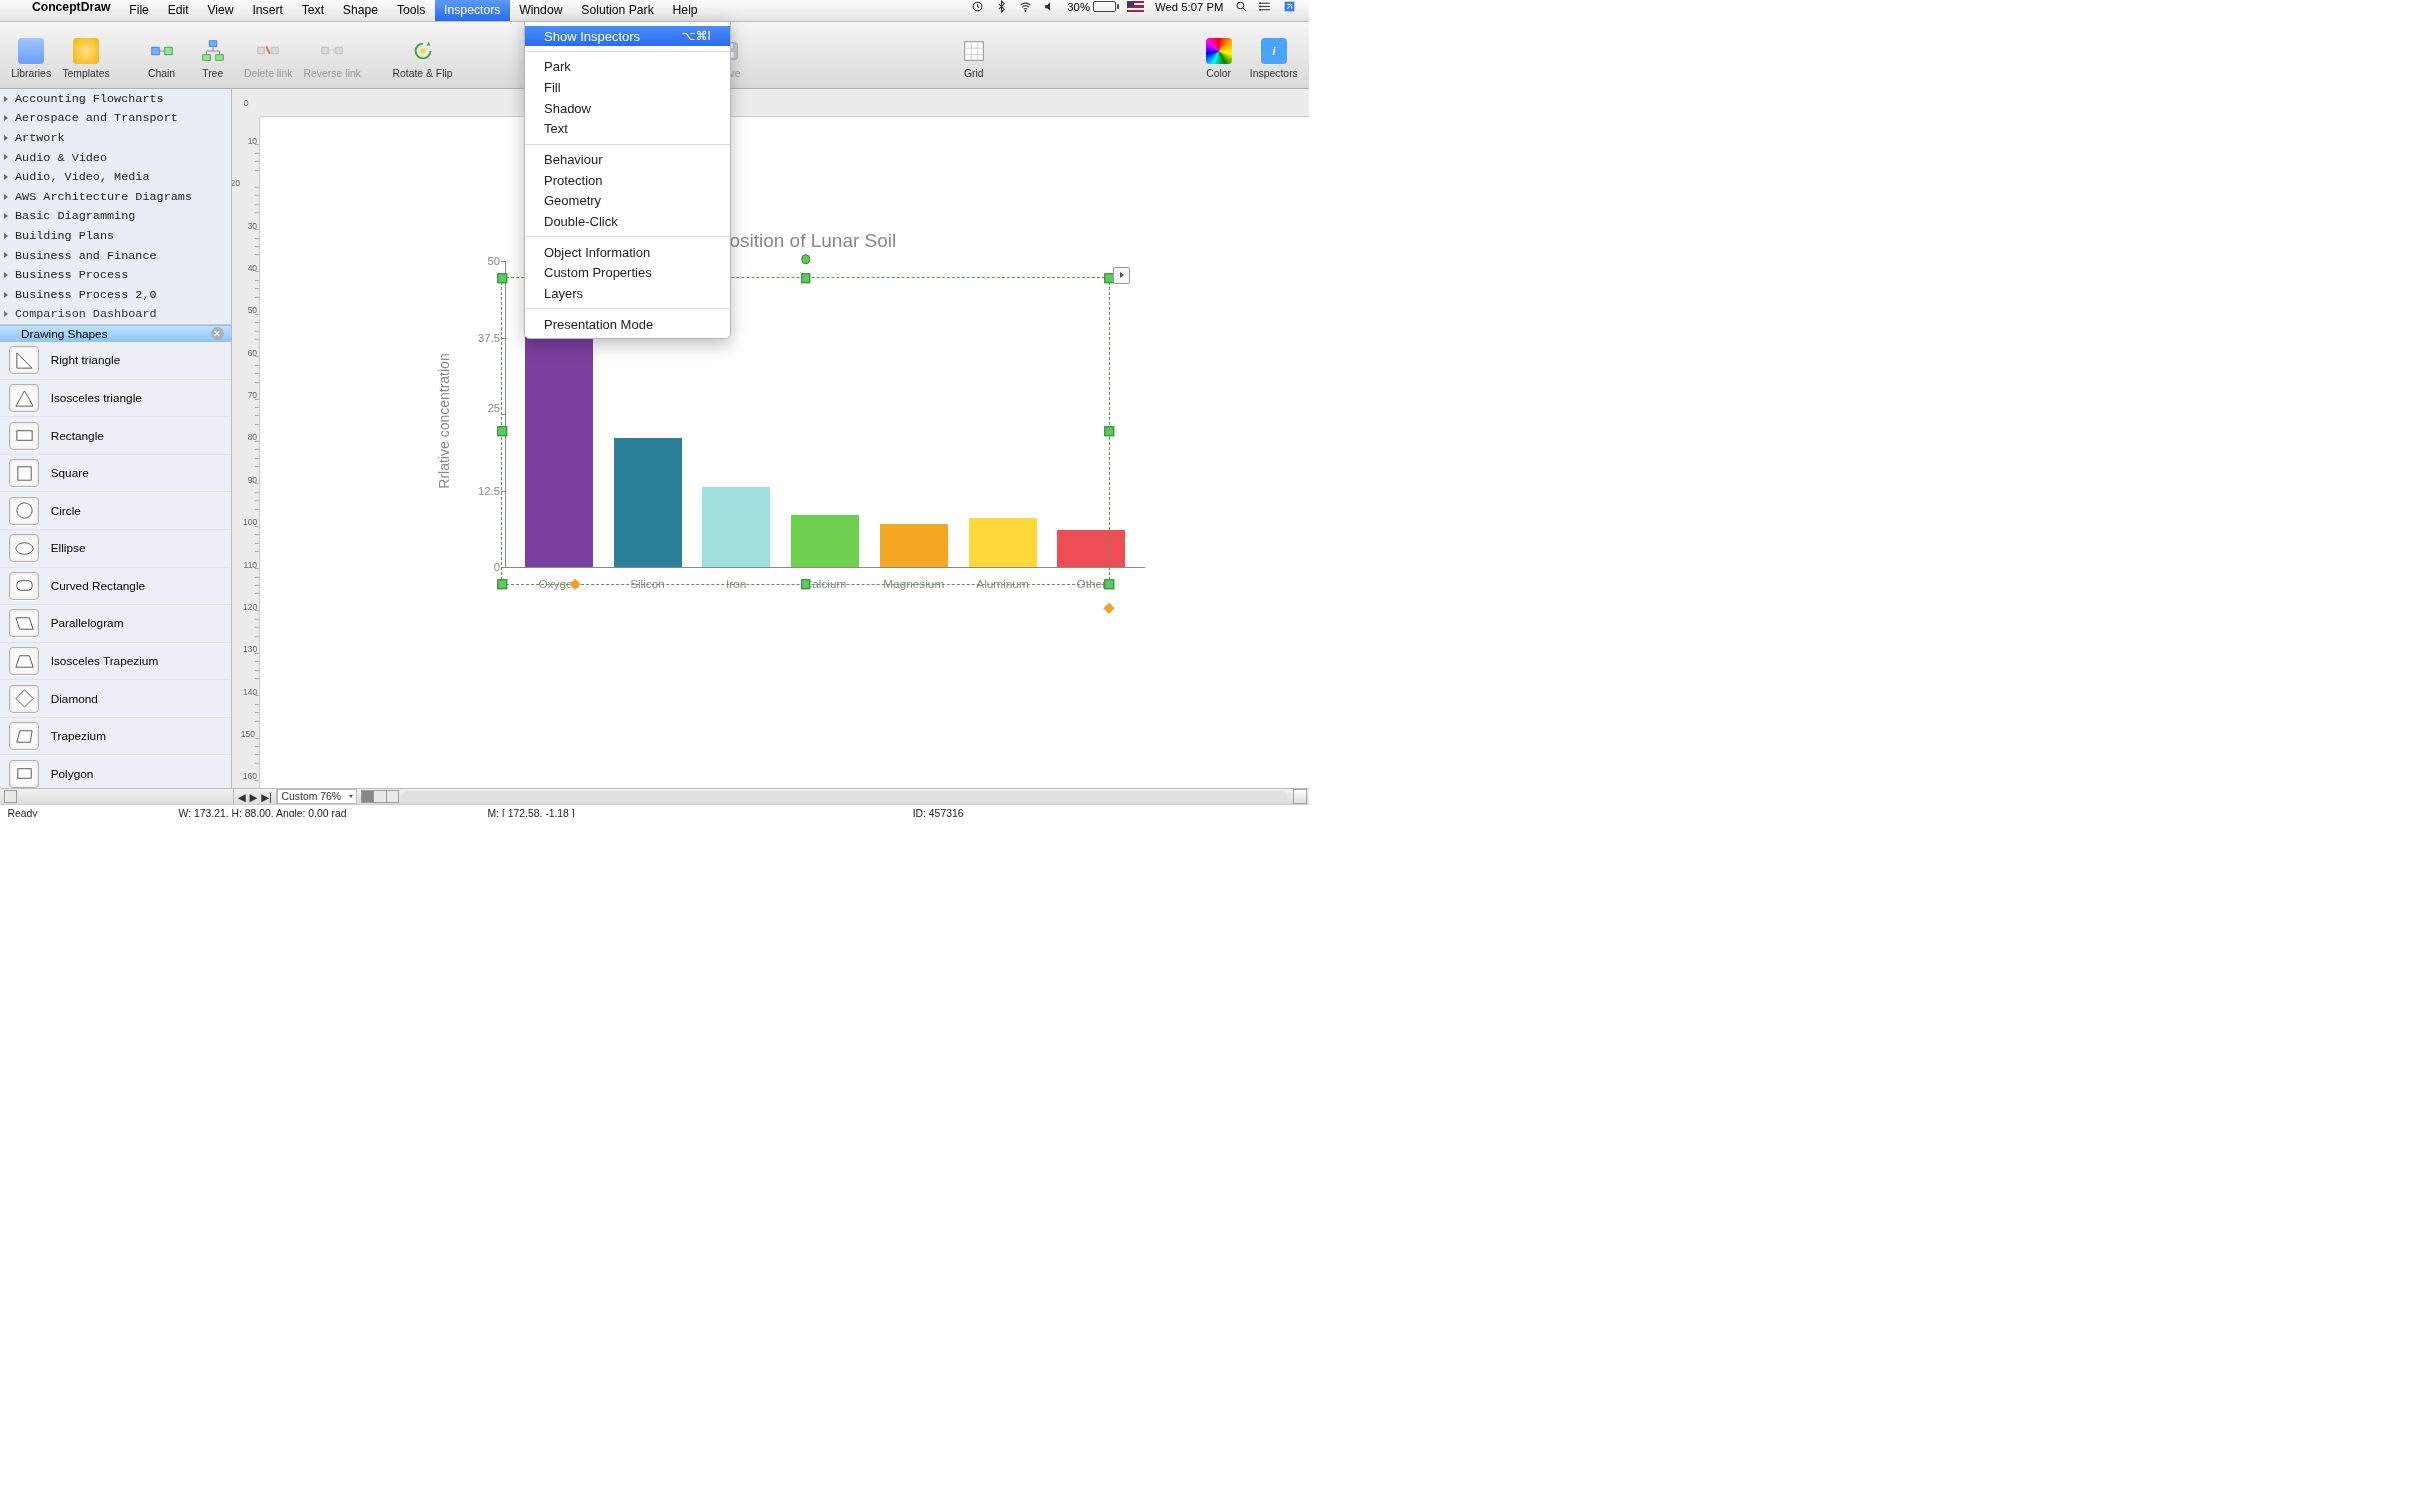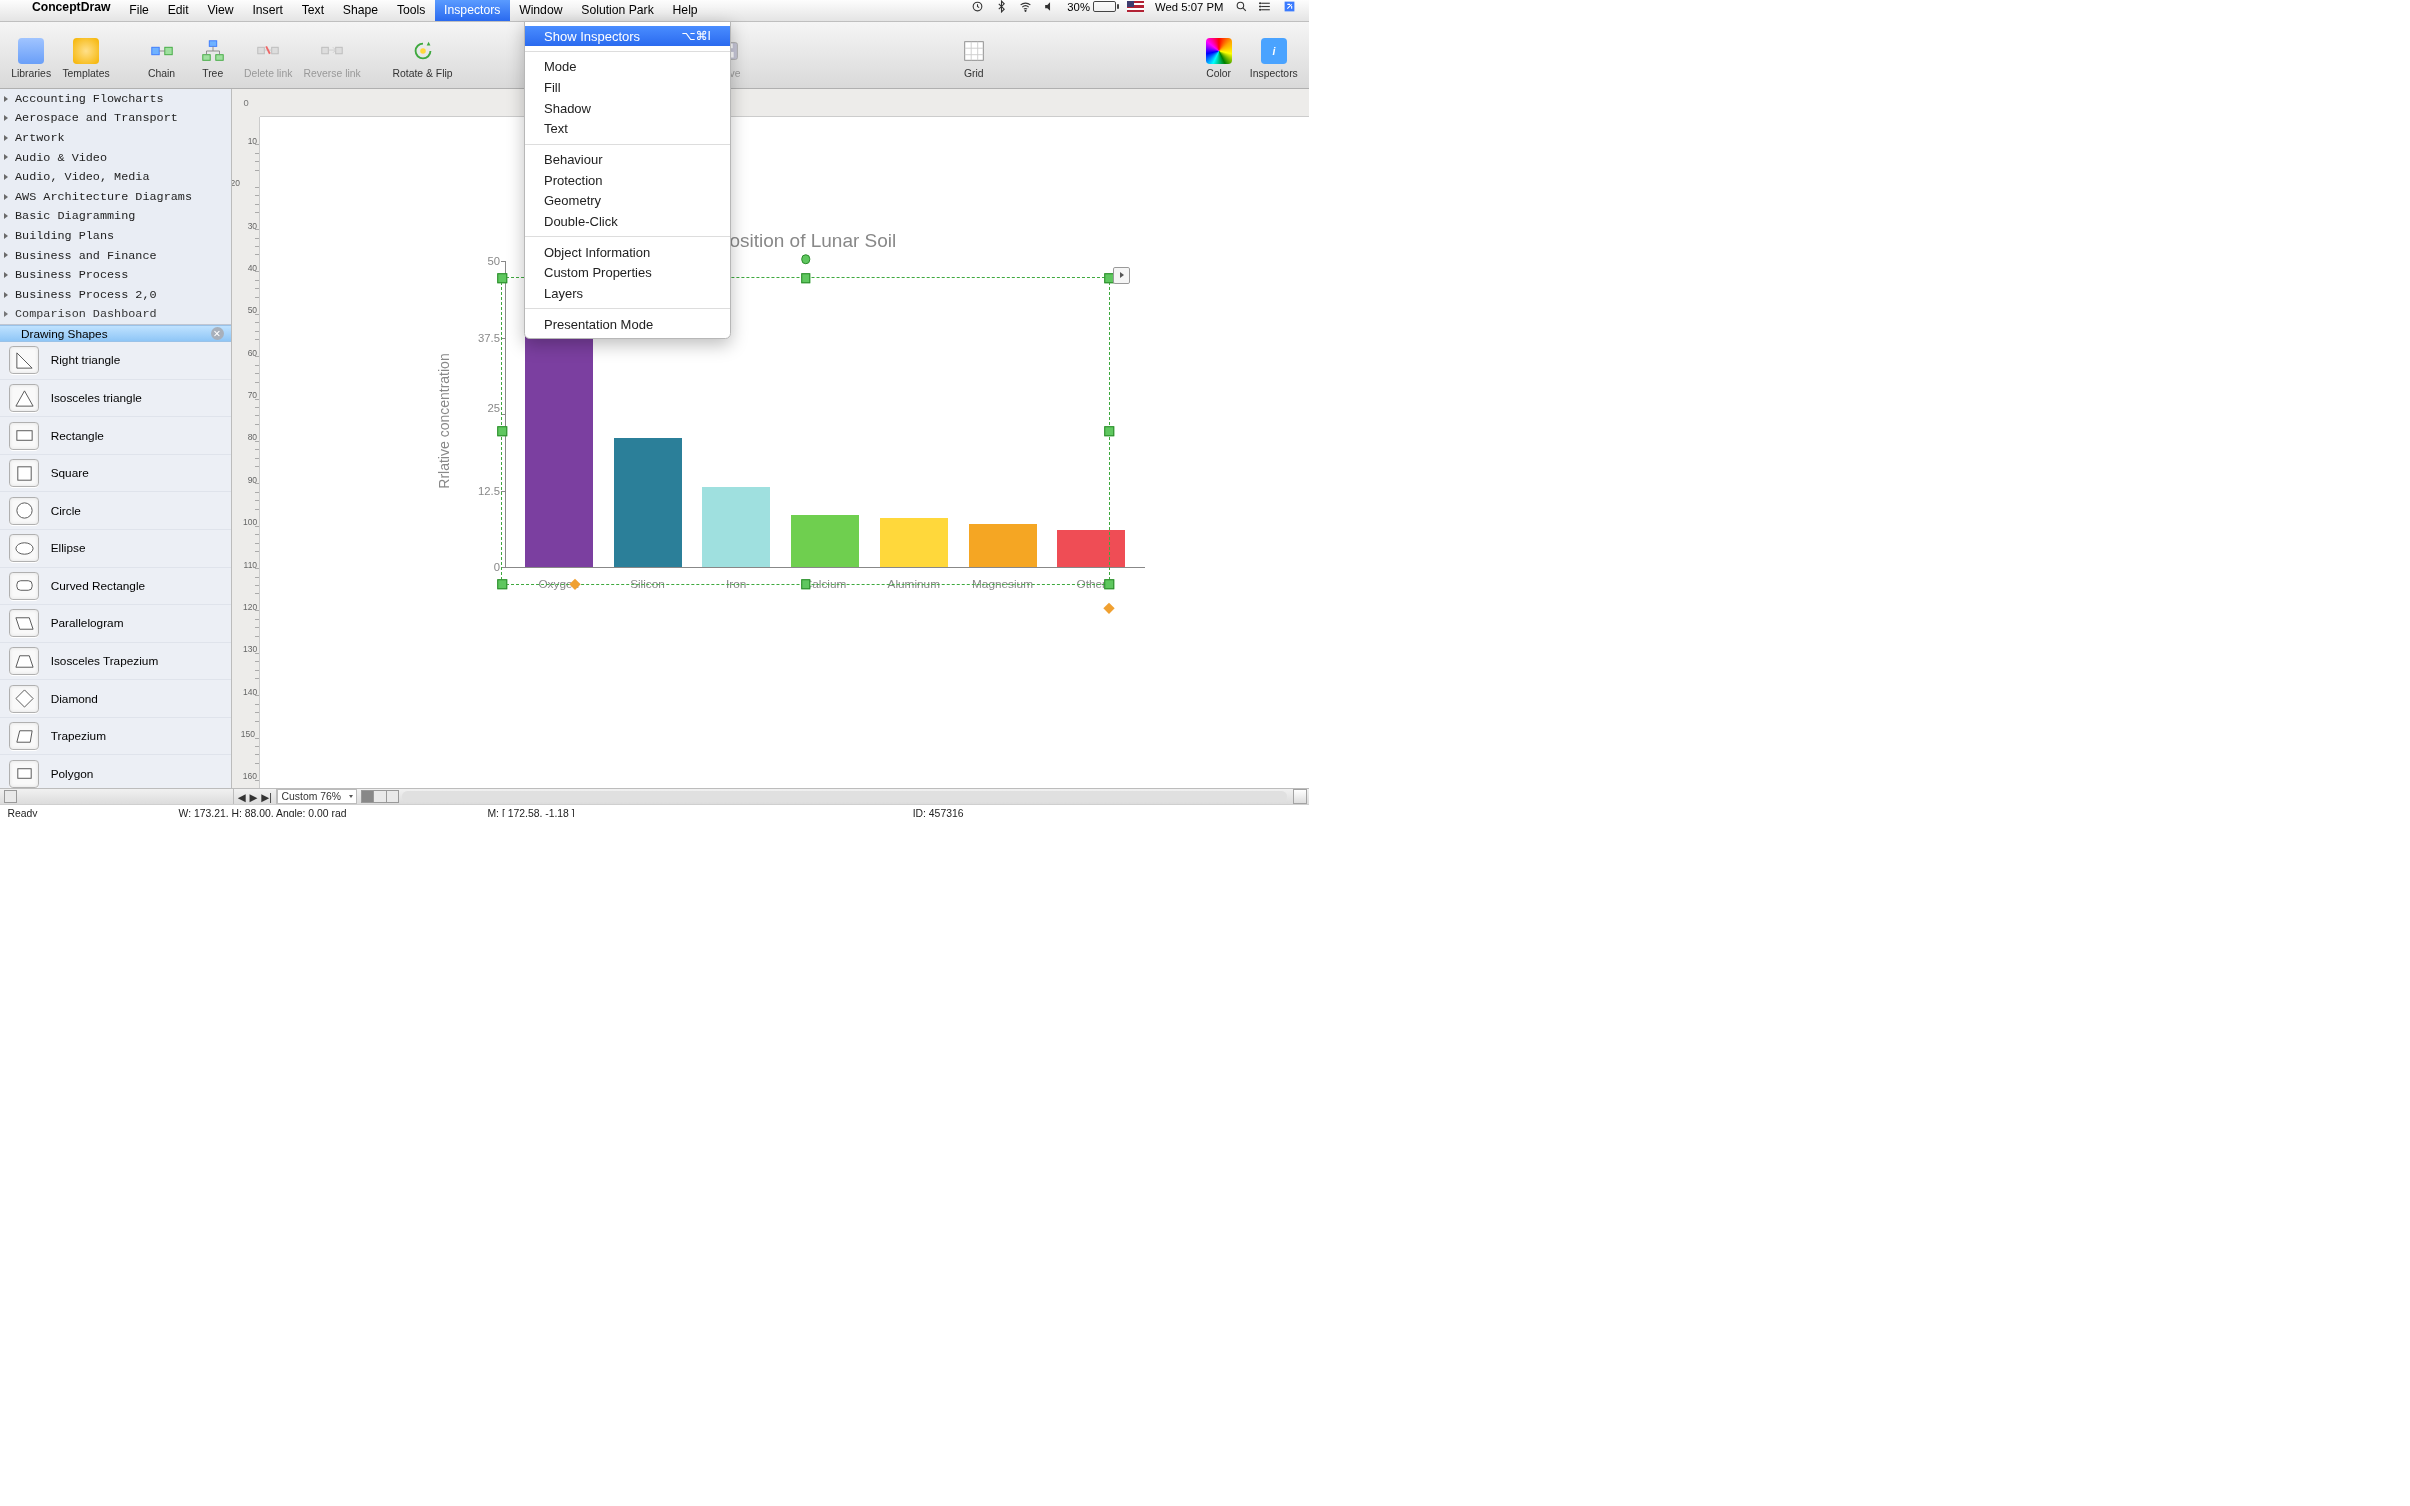--- a/index.html
+++ b/index.html
@@ -559,21 +559,21 @@
     </span>
   </div>
 </div>
 
 <div class="dropdown-menu">
   <div class="dd-item highlight">
     <span>Show Inspectors</span>
     <span class="dd-shortcut">⌥⌘I</span>
   </div>
   <div class="dd-sep"></div>
-  <div class="dd-item">Mode</div>
+  <div class="dd-item">Park</div>
   <div class="dd-item">Fill</div>
   <div class="dd-item">Shadow</div>
   <div class="dd-item">Text</div>
   <div class="dd-sep"></div>
   <div class="dd-item">Behaviour</div>
   <div class="dd-item">Protection</div>
   <div class="dd-item">Geometry</div>
   <div class="dd-item">Double-Click</div>
   <div class="dd-sep"></div>
   <div class="dd-item">Object Information</div>
@@ -924,26 +924,26 @@
               </div>
               <div class="bar-wrap">
                 <div class="bar" style="height: 80px; background: rgb(159, 224, 223);"></div>
                 <div class="bar-label">Iron</div>
               </div>
               <div class="bar-wrap">
                 <div class="bar" style="height: 52px; background: rgb(111, 207, 79);"></div>
                 <div class="bar-label">Calcium</div>
               </div>
               <div class="bar-wrap">
+                <div class="bar" style="height: 43px; background: rgb(245, 166, 35);"></div>
+                <div class="bar-label">Magnesium</div>
+              </div>
+              <div class="bar-wrap">
                 <div class="bar" style="height: 49px; background: rgb(255, 216, 59);"></div>
                 <div class="bar-label">Aluminum</div>
-              </div>
-              <div class="bar-wrap">
-                <div class="bar" style="height: 43px; background: rgb(245, 166, 35);"></div>
-                <div class="bar-label">Magnesium</div>
               </div>
               <div class="bar-wrap">
                 <div class="bar" style="height: 37px; background: rgb(239, 77, 85);"></div>
                 <div class="bar-label">Other</div>
               </div>
             </div>
         <div class="y-tick" style="top: 306px;">0</div>
             <div class="y-tick-mark" style="top: 306px;"></div>
             <div class="y-tick" style="top: 230px;">12.5</div>
             <div class="y-tick-mark" style="top: 230px;"></div>

